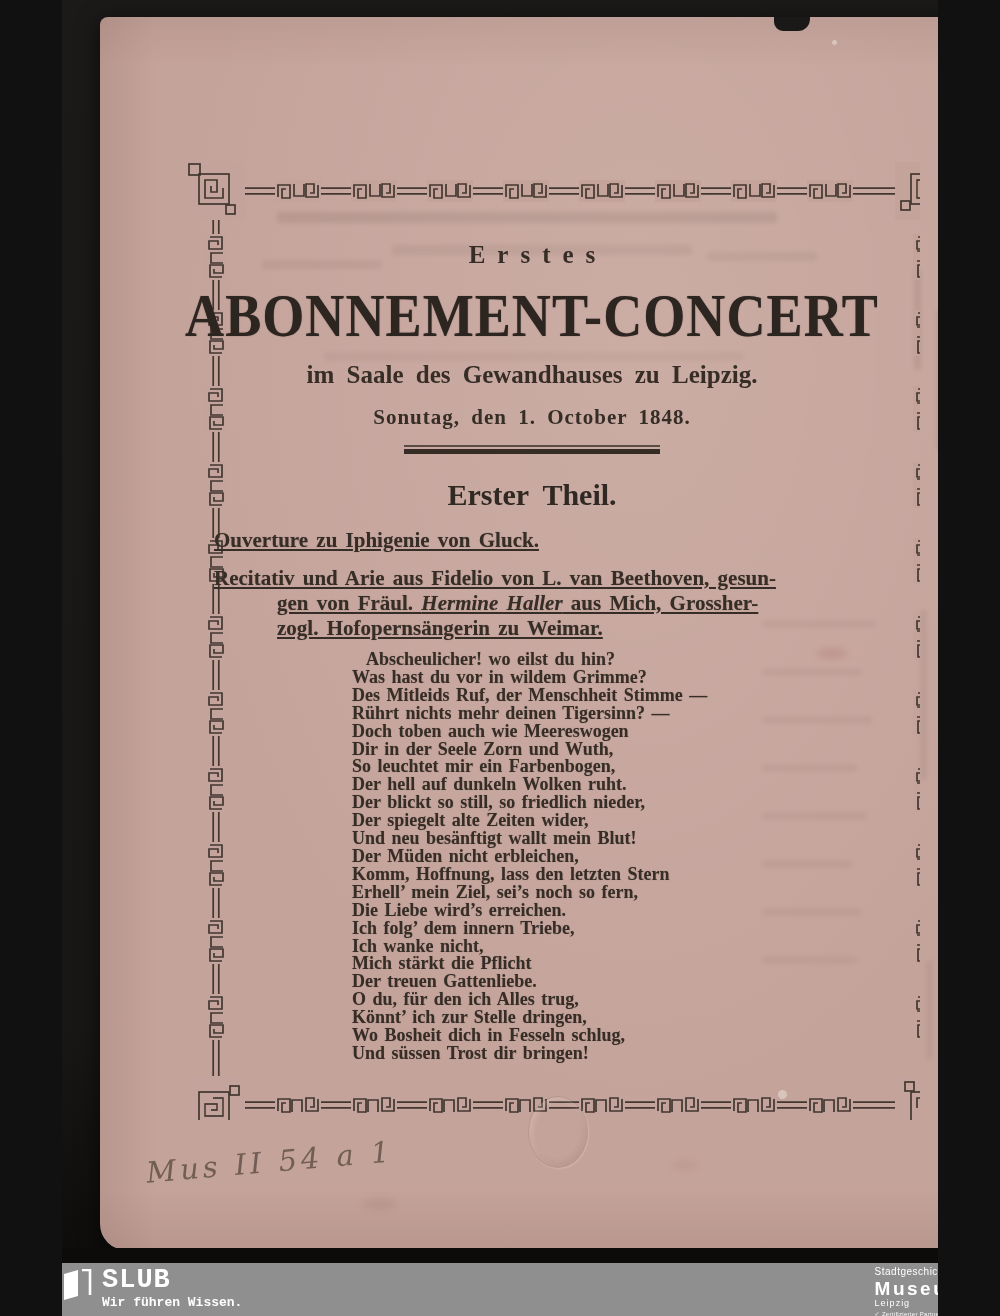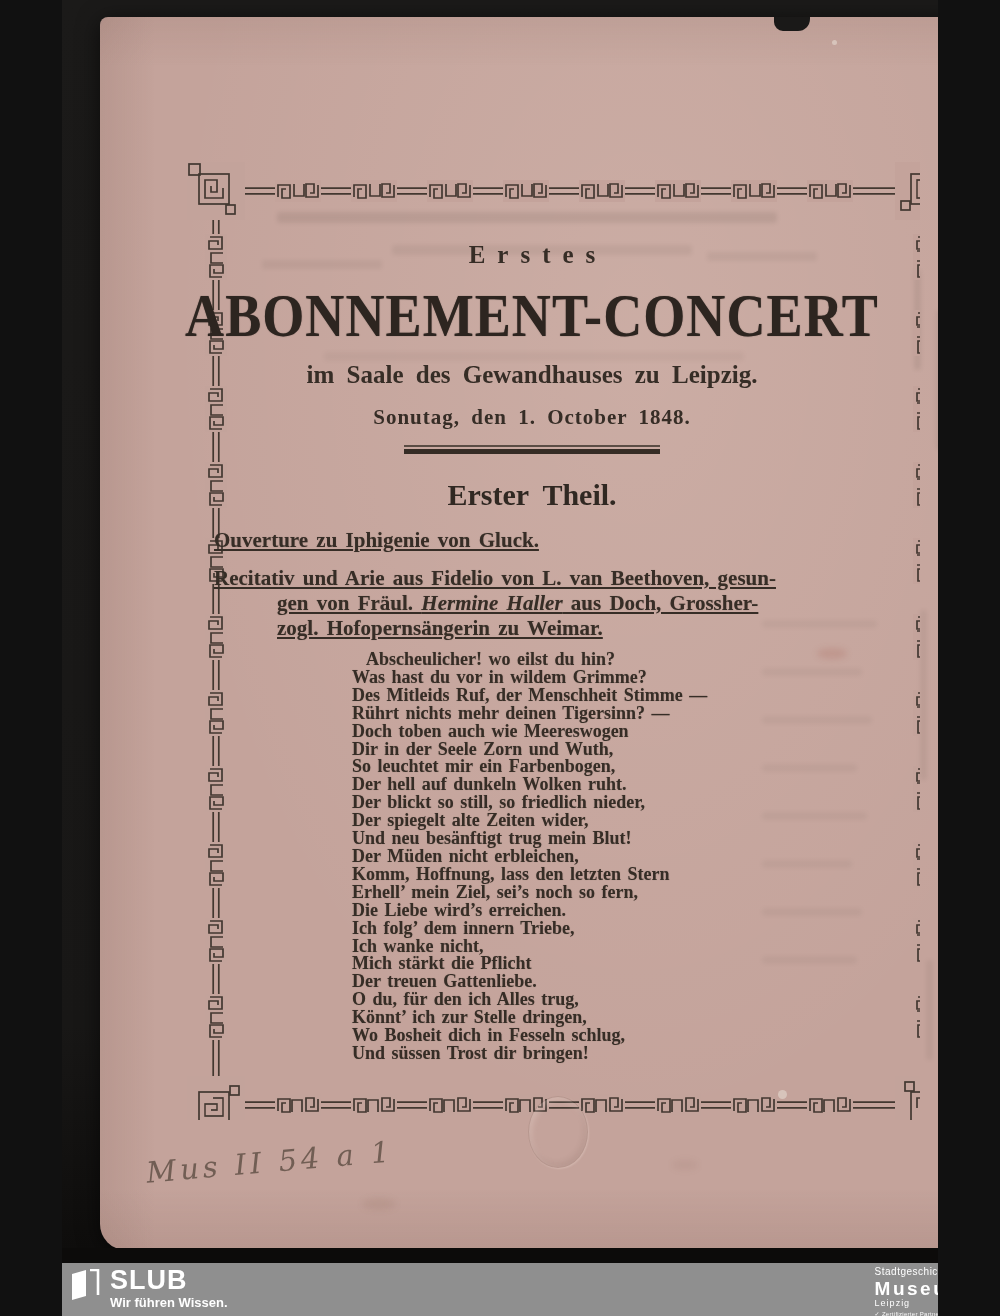--- a/index.html
+++ b/index.html
@@ -44,21 +44,21 @@
   .aria .aria-line:first-child{text-indent:14px;}
   .stamp{position:absolute;left:428px;top:1079px;width:58px;height:70px;border-radius:50%;
          border:1px solid rgba(70,45,35,.10);
          box-shadow:inset 2px 3px 6px rgba(255,240,230,.25),inset -2px -3px 6px rgba(70,45,35,.10),1px 1px 2px rgba(255,240,230,.25);}
   .shelfmark{position:absolute;left:46px;top:1128px;font-family:"DejaVu Serif",serif;
              font-style:italic;font-size:29px;letter-spacing:4px;color:rgba(92,76,66,.8);
              transform:rotate(-5deg);}
   .black-strip{position:absolute;left:0;top:1248px;width:1000px;height:15px;background:#0c0b0a;}
   .footer-bar{position:absolute;left:0;top:1263px;width:1000px;height:53px;background:#8f8f8f;
               font-family:"Liberation Sans",sans-serif;color:#fff;}
-  .slub{position:absolute;left:8px;top:3px;display:flex;align-items:flex-start;}
+  .slub{position:absolute;left:0;top:3px;display:flex;align-items:flex-start;font-family:Liberation Mono, monospace;}
   .slub-icon{margin-top:3px;}
   .slub-txt{margin-left:10px;}
   .slub-name{font-size:27px;font-weight:bold;letter-spacing:1px;line-height:28px;}
   .slub-tag{font-size:13px;font-weight:bold;margin-top:1px;}
   .museum{position:absolute;right:13px;top:4px;text-align:left;line-height:1;}
   .mus-l1{font-size:10px;padding-right:36px;letter-spacing:.5px;}
   .mus-l2{font-size:19px;font-weight:bold;letter-spacing:2.5px;margin-top:2px;}
   .mus-l3{font-size:9px;padding-right:60px;margin-top:1px;letter-spacing:1px;}
   .mus-l4{font-size:6px;margin-top:3px;opacity:.95;letter-spacing:.3px;}
 </style>
@@ -376,37 +376,37 @@
       <div class="rule">
         <div class="rule-thin"></div>
         <div class="rule-thick"></div>
       </div>
       <div class="t-center part-heading">Erster Theil.</div>
 
       <div class="prog prog-item1">Ouverture zu Iphigenie von Gluck.</div>
 
       <div class="prog prog-item2">
         <div>Recitativ und Arie aus Fidelio von L. van Beethoven, gesun-</div>
-        <div class="cont"><span>gen von Fräul. </span><i>Hermine Haller</i><span> aus Doch, Grossher-</span></div>
+        <div class="cont"><span>gen von Fräul. </span><i>Hermine Haller</i><span> aus Mich, Grossher-</span></div>
         <div class="cont">zogl. Hofopernsängerin zu Weimar.</div>
       </div>
 
       <div class="aria">
 
       <div class="aria-line">Abscheulicher! wo eilst du hin?</div>
           <div class="aria-line">Was hast du vor in wildem Grimme?</div>
           <div class="aria-line">Des Mitleids Ruf, der Menschheit Stimme —</div>
           <div class="aria-line">Rührt nichts mehr deinen Tigersinn? —</div>
           <div class="aria-line">Doch toben auch wie Meereswogen</div>
           <div class="aria-line">Dir in der Seele Zorn und Wuth,</div>
           <div class="aria-line">So leuchtet mir ein Farbenbogen,</div>
           <div class="aria-line">Der hell auf dunkeln Wolken ruht.</div>
           <div class="aria-line">Der blickt so still, so friedlich nieder,</div>
           <div class="aria-line">Der spiegelt alte Zeiten wider,</div>
-          <div class="aria-line">Und neu besänftigt trug mein Blut!</div>
+          <div class="aria-line">Und neu besänftigt wallt mein Blut!</div>
           <div class="aria-line">Der Müden nicht erbleichen,</div>
           <div class="aria-line">Komm, Hoffnung, lass den letzten Stern</div>
           <div class="aria-line">Erhell’ mein Ziel, sei’s noch so fern,</div>
           <div class="aria-line">Die Liebe wird’s erreichen.</div>
           <div class="aria-line">Ich folg’ dem innern Triebe,</div>
           <div class="aria-line">Ich wanke nicht,</div>
           <div class="aria-line">Mich stärkt die Pflicht</div>
           <div class="aria-line">Der treuen Gattenliebe.</div>
           <div class="aria-line">O du, für den ich Alles trug,</div>
           <div class="aria-line">Könnt’ ich zur Stelle dringen,</div>

